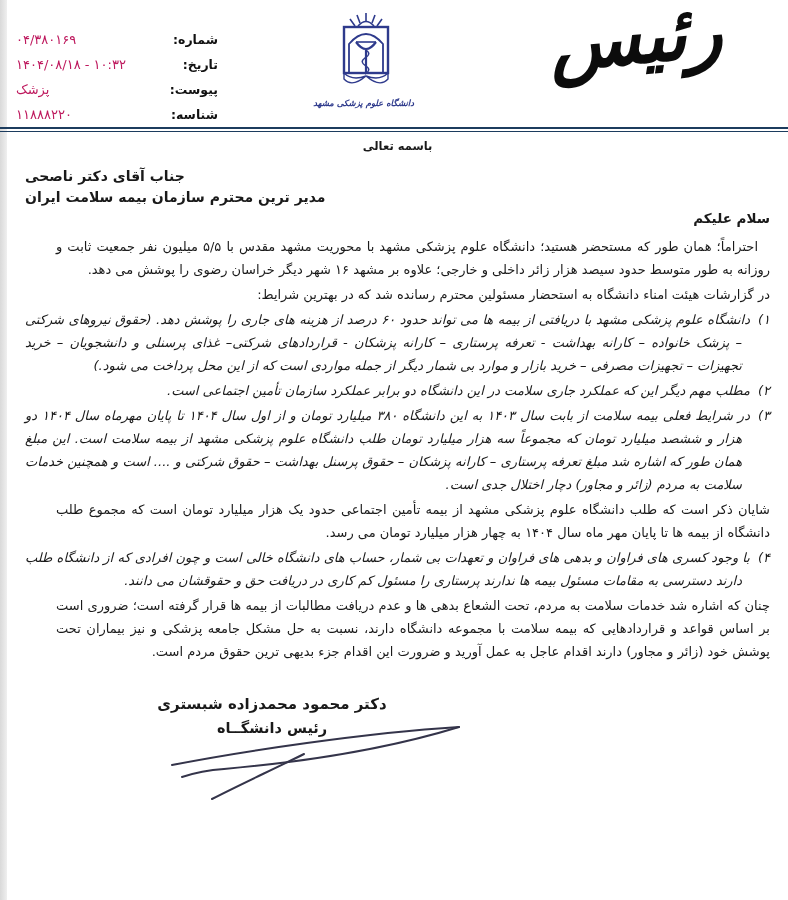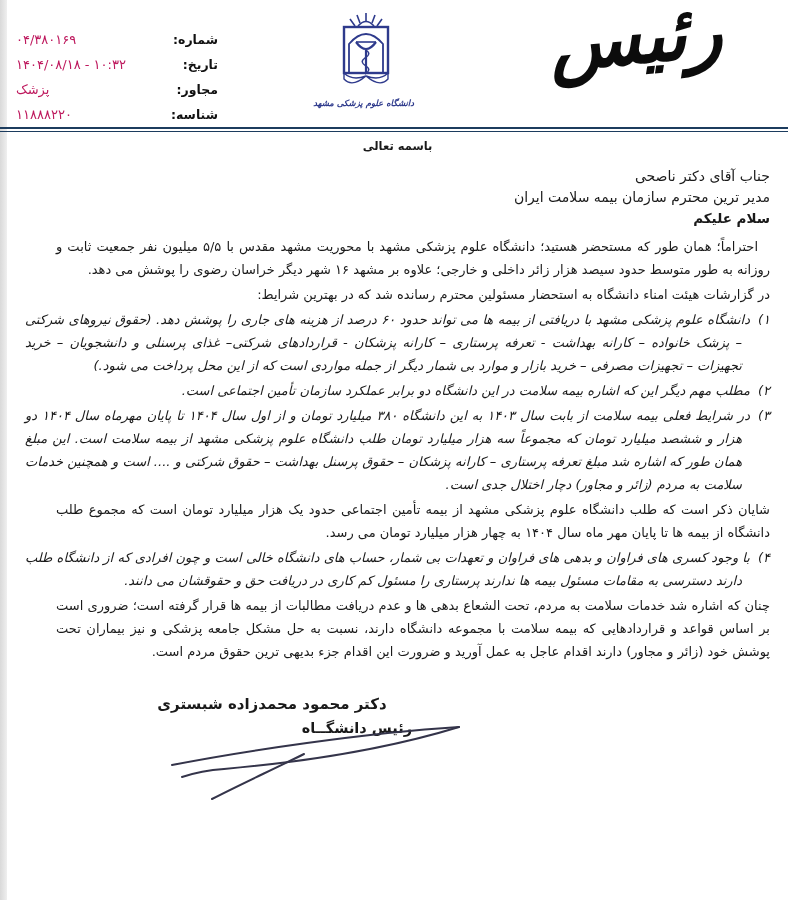--- a/index.html
+++ b/index.html
@@ -33,52 +33,52 @@
   .rule-double {
     position:absolute; top:127px; left:0; width:788px; height:5px;
     border-top:2px solid #1c3c5e; border-bottom:1.5px solid #1c3c5e;
   }
   
   .content {
     position:absolute; top:135px; left:25px; right:18px; direction:rtl;
     font-size:13px; line-height:23px; text-align:justify; color:#1a1a1a;
   }
   .besmele { text-align:center; font-size:11.5px; font-weight:bold; margin-bottom:8px; }
-  .recipient-line { font-weight:normal; font-size:14px; line-height:21px; text-align:right; }
+  .recipient-line { font-weight:bold; font-size:14px; line-height:21px; text-align:left; }
   .salutation { font-weight:bold; font-size:13.5px; line-height:21px; text-align:right; margin-bottom:6px; }
   .para { margin-bottom:2px;margin-left:31px; }
   .indent-first { text-indent:12px; }
   .intro-line { text-align:right; }
   .item { padding-right:28px; text-indent:-28px; margin-bottom:2px;font-style:italic; }
   .marker { font-weight:normal; margin-left:8px; }
   
   .signature {
     position:relative; width:280px; margin:30px 358px 0 0; text-align:center;
   }
   .sig-name { font-weight:bold; font-size:15px; line-height:22px; white-space:nowrap; }
-  .sig-title { font-weight:bold; font-size:14.5px; line-height:26px;text-align:right; }
+  .sig-title { font-weight:bold; font-size:14.5px; line-height:26px; }
   .scrawl { position:absolute; top:14px; right:-72px; pointer-events:none; }
 </style>
 </head>
 <body>
 
 <div class="page">
   <div class="scan-edge"></div>
 
   <div class="meta">
     <div class="meta-row">
       <span class="meta-label">شماره:</span>
       <span class="meta-value" dir="ltr">۰۴/۳۸۰۱۶۹</span>
     </div>
     <div class="meta-row">
       <span class="meta-label">تاریخ:</span>
       <span class="meta-value" dir="ltr">۱۴۰۴/۰۸/۱۸ - ۱۰:۳۲</span>
     </div>
     <div class="meta-row">
-      <span class="meta-label">مجاور:</span>
+      <span class="meta-label">پیوست:</span>
       <span class="meta-value">پزشک</span>
     </div>
     <div class="meta-row">
       <span class="meta-label">شناسه:</span>
       <span class="meta-value" dir="ltr">۱۱۸۸۸۲۲۰</span>
     </div>
   </div>
 
   <div class="logo-wrap">
     <svg width="78" height="82" viewBox="0 0 78 82">
@@ -115,21 +115,21 @@
     <div class="recipient-line">مدیر ترین محترم سازمان بیمه سلامت  ایران</div>
     <div class="salutation">سلام علیکم</div>
 
     <div class="para indent-first">احتراماً؛ همان طور که مستحضر هستید؛ دانشگاه علوم پزشکی مشهد با محوریت مشهد مقدس با ۵/۵ میلیون نفر جمعیت ثابت و روزانه به طور متوسط حدود سیصد هزار زائر داخلی و خارجی؛ علاوه بر مشهد ۱۶ شهر دیگر خراسان رضوی را پوشش می دهد.</div>
     <div class="para intro-line">در گزارشات هیئت امناء دانشگاه به استحضار مسئولین محترم رسانده شد که در بهترین شرایط:</div>
 
     <div class="item">
       <span class="marker">۱)</span><span>دانشگاه علوم پزشکی مشهد با دریافتی از بیمه ها می تواند حدود ۶۰ درصد از هزینه های جاری را پوشش دهد. (حقوق نیروهای شرکتی – پزشک خانواده – کارانه بهداشت - تعرفه پرستاری – کارانه پزشکان - قراردادهای شرکتی– غذای پرسنلی و دانشجویان – خرید تجهیزات – تجهیزات مصرفی – خرید بازار و موارد بی شمار دیگر از جمله مواردی است که از این محل پرداخت می شود.)</span>
     </div>
     <div class="item">
-      <span class="marker">۲)</span><span>مطلب مهم دیگر این که اشاره بیمه سلامت در این دانشگاه دو برابر عملکرد سازمان تأمین اجتماعی است.</span>
+      <span class="marker">۲)</span><span>مطلب مهم دیگر این که عملکرد جاری سلامت در این دانشگاه دو برابر عملکرد سازمان تأمین اجتماعی است.</span>
     </div>
     <div class="item">
       <span class="marker">۳)</span><span>در شرایط فعلی بیمه سلامت از بابت سال ۱۴۰۳ به این دانشگاه ۳۸۰ میلیارد تومان و از اول سال ۱۴۰۴ تا پایان مهرماه سال ۱۴۰۴ دو هزار و ششصد میلیارد تومان که مجموعاً سه هزار میلیارد تومان طلب دانشگاه علوم پزشکی مشهد از بیمه سلامت است. این مبلغ همان طور که اشاره شد مبلغ تعرفه پرستاری – کارانه پزشکان – حقوق پرسنل بهداشت – حقوق شرکتی و .... است و همچنین خدمات سلامت به مردم (زائر و مجاور) دچار اختلال جدی است.</span>
     </div>
 
     <div class="para">شایان ذکر است که طلب دانشگاه علوم پزشکی مشهد از بیمه تأمین اجتماعی حدود یک هزار میلیارد تومان است که مجموع طلب دانشگاه از بیمه ها تا پایان مهر ماه سال ۱۴۰۴ به چهار هزار میلیارد تومان می رسد.</div>
 
     <div class="item">
       <span class="marker">۴)</span><span>با وجود کسری های فراوان و بدهی های فراوان و تعهدات بی شمار، حساب های دانشگاه خالی است و چون افرادی که از دانشگاه طلب دارند دسترسی به مقامات مسئول بیمه ها ندارند پرستاری را مسئول کم کاری در دریافت حق و حقوقشان می دانند.</span>
     </div>

